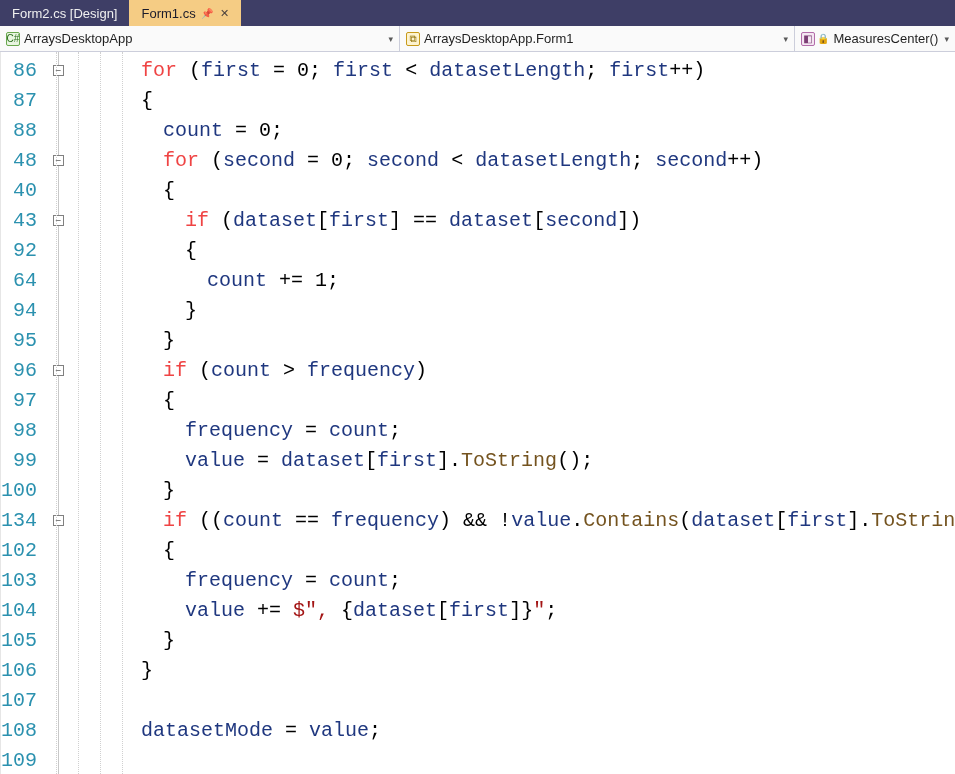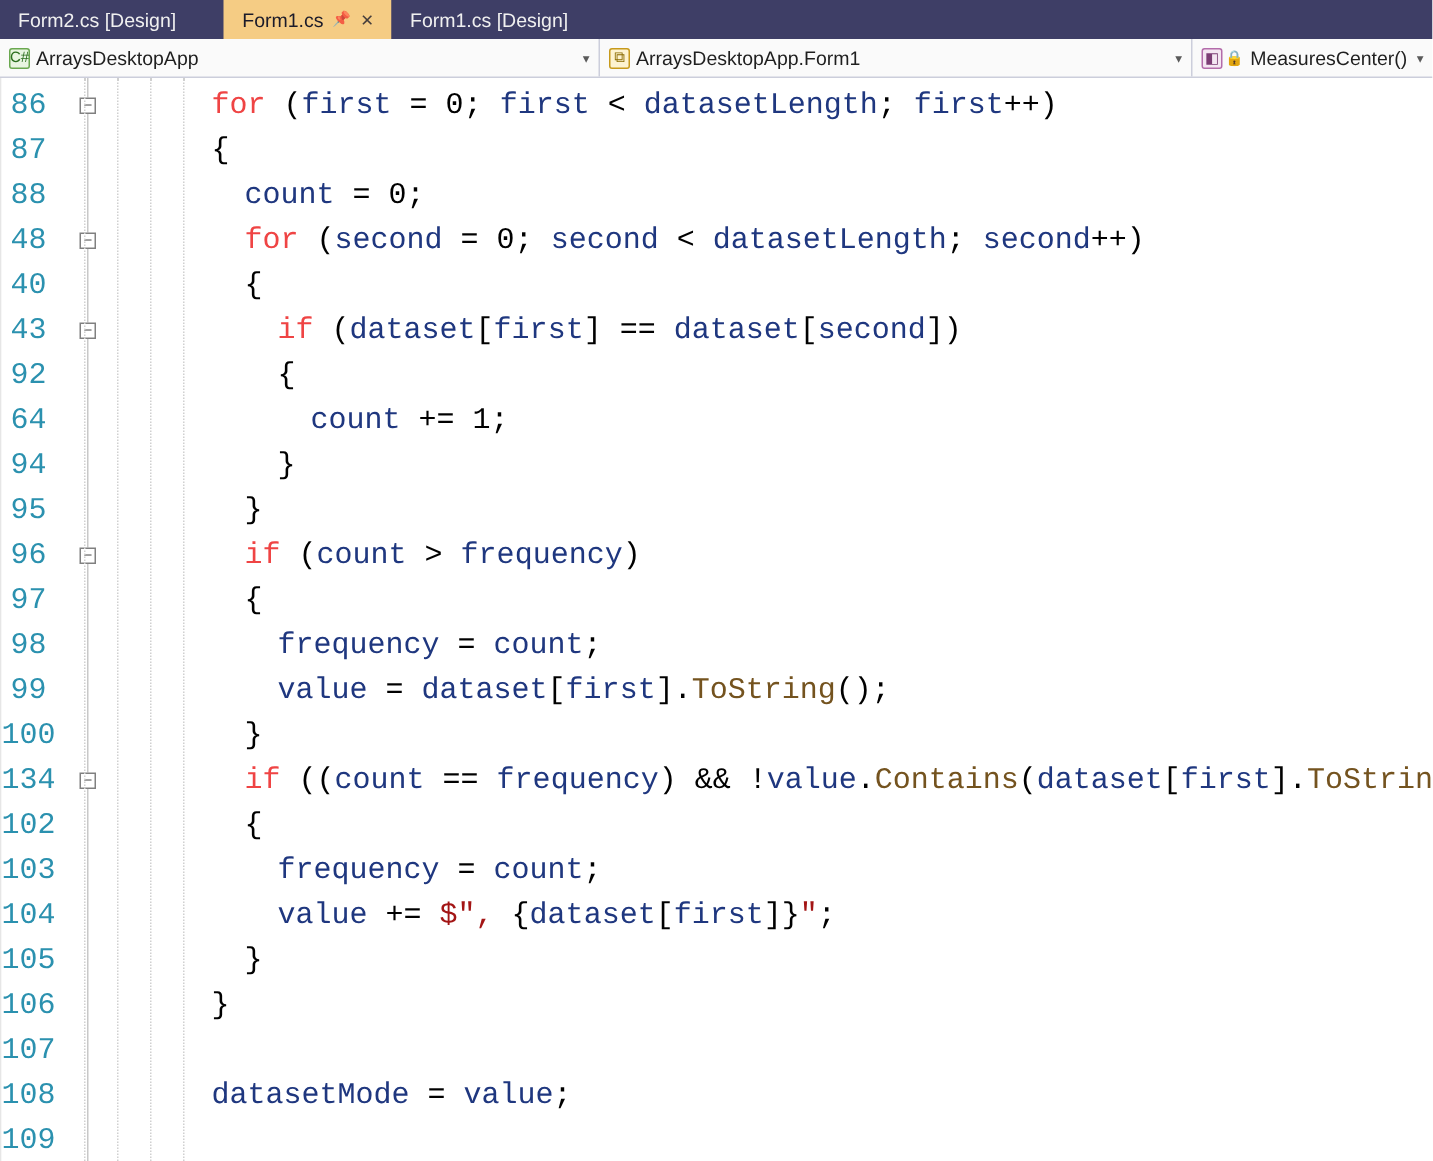--- a/index.html
+++ b/index.html
@@ -25,21 +25,20 @@
     padding: 0 12px;
     color: #f0f0f0;
     font-size: 13px;
     cursor: pointer;
     background: #3e3e66;
     gap: 6px;
   }
   .tab.active {
     background: #f5cc84;
     color: #1b1b2a;
-    margin-left: 20px;
   }
   .tab .pin, .tab .close {
     font-size: 11px;
     opacity: .8;
   }
   
   .navbar {
     display: flex;
     height: 26px;
     border-bottom: 1px solid #cccedb;
@@ -96,21 +95,21 @@
   }
   .gutter {
     width: 92px;
     background: #ffffff;
     text-align: right;
     font-family: Consolas, "Courier New", monospace;
     font-size: 20px;
     color: #2b91af;
     padding-top:4px;
   }
-  .gutter div { padding-right: 14px; height: 30px; line-height:30px;text-align:center;}
+  .gutter div { padding-right: 14px; height: 30px; line-height:30px;}
   .foldcol{
     width:16px;
     position:relative;
     padding-top:4px;
   }
   .foldline{
     position:absolute;
     left:7px;
     top:0;
     bottom:0;
@@ -164,23 +163,20 @@
 <body>
 
 <div class="tabbar" id="tabbar">
     <div class="tab">
       <span>Form2.cs [Design]</span>
     </div>
     <div class="tab active">
       <span>Form1.cs</span>
       <span class="pin" style="font-size: 10px;">📌</span>
       <span class="close">✕</span>
-    </div>
-    <div class="tab">
-      <span>Form1.cs [Design]</span>
     </div>
   </div>
 
 <div class="navbar">
   <div class="navcell">
     <span class="navicon">C#</span>
     <span>ArraysDesktopApp</span>
     <span class="dd">▾</span>
   </div>
   <div class="navcell">

